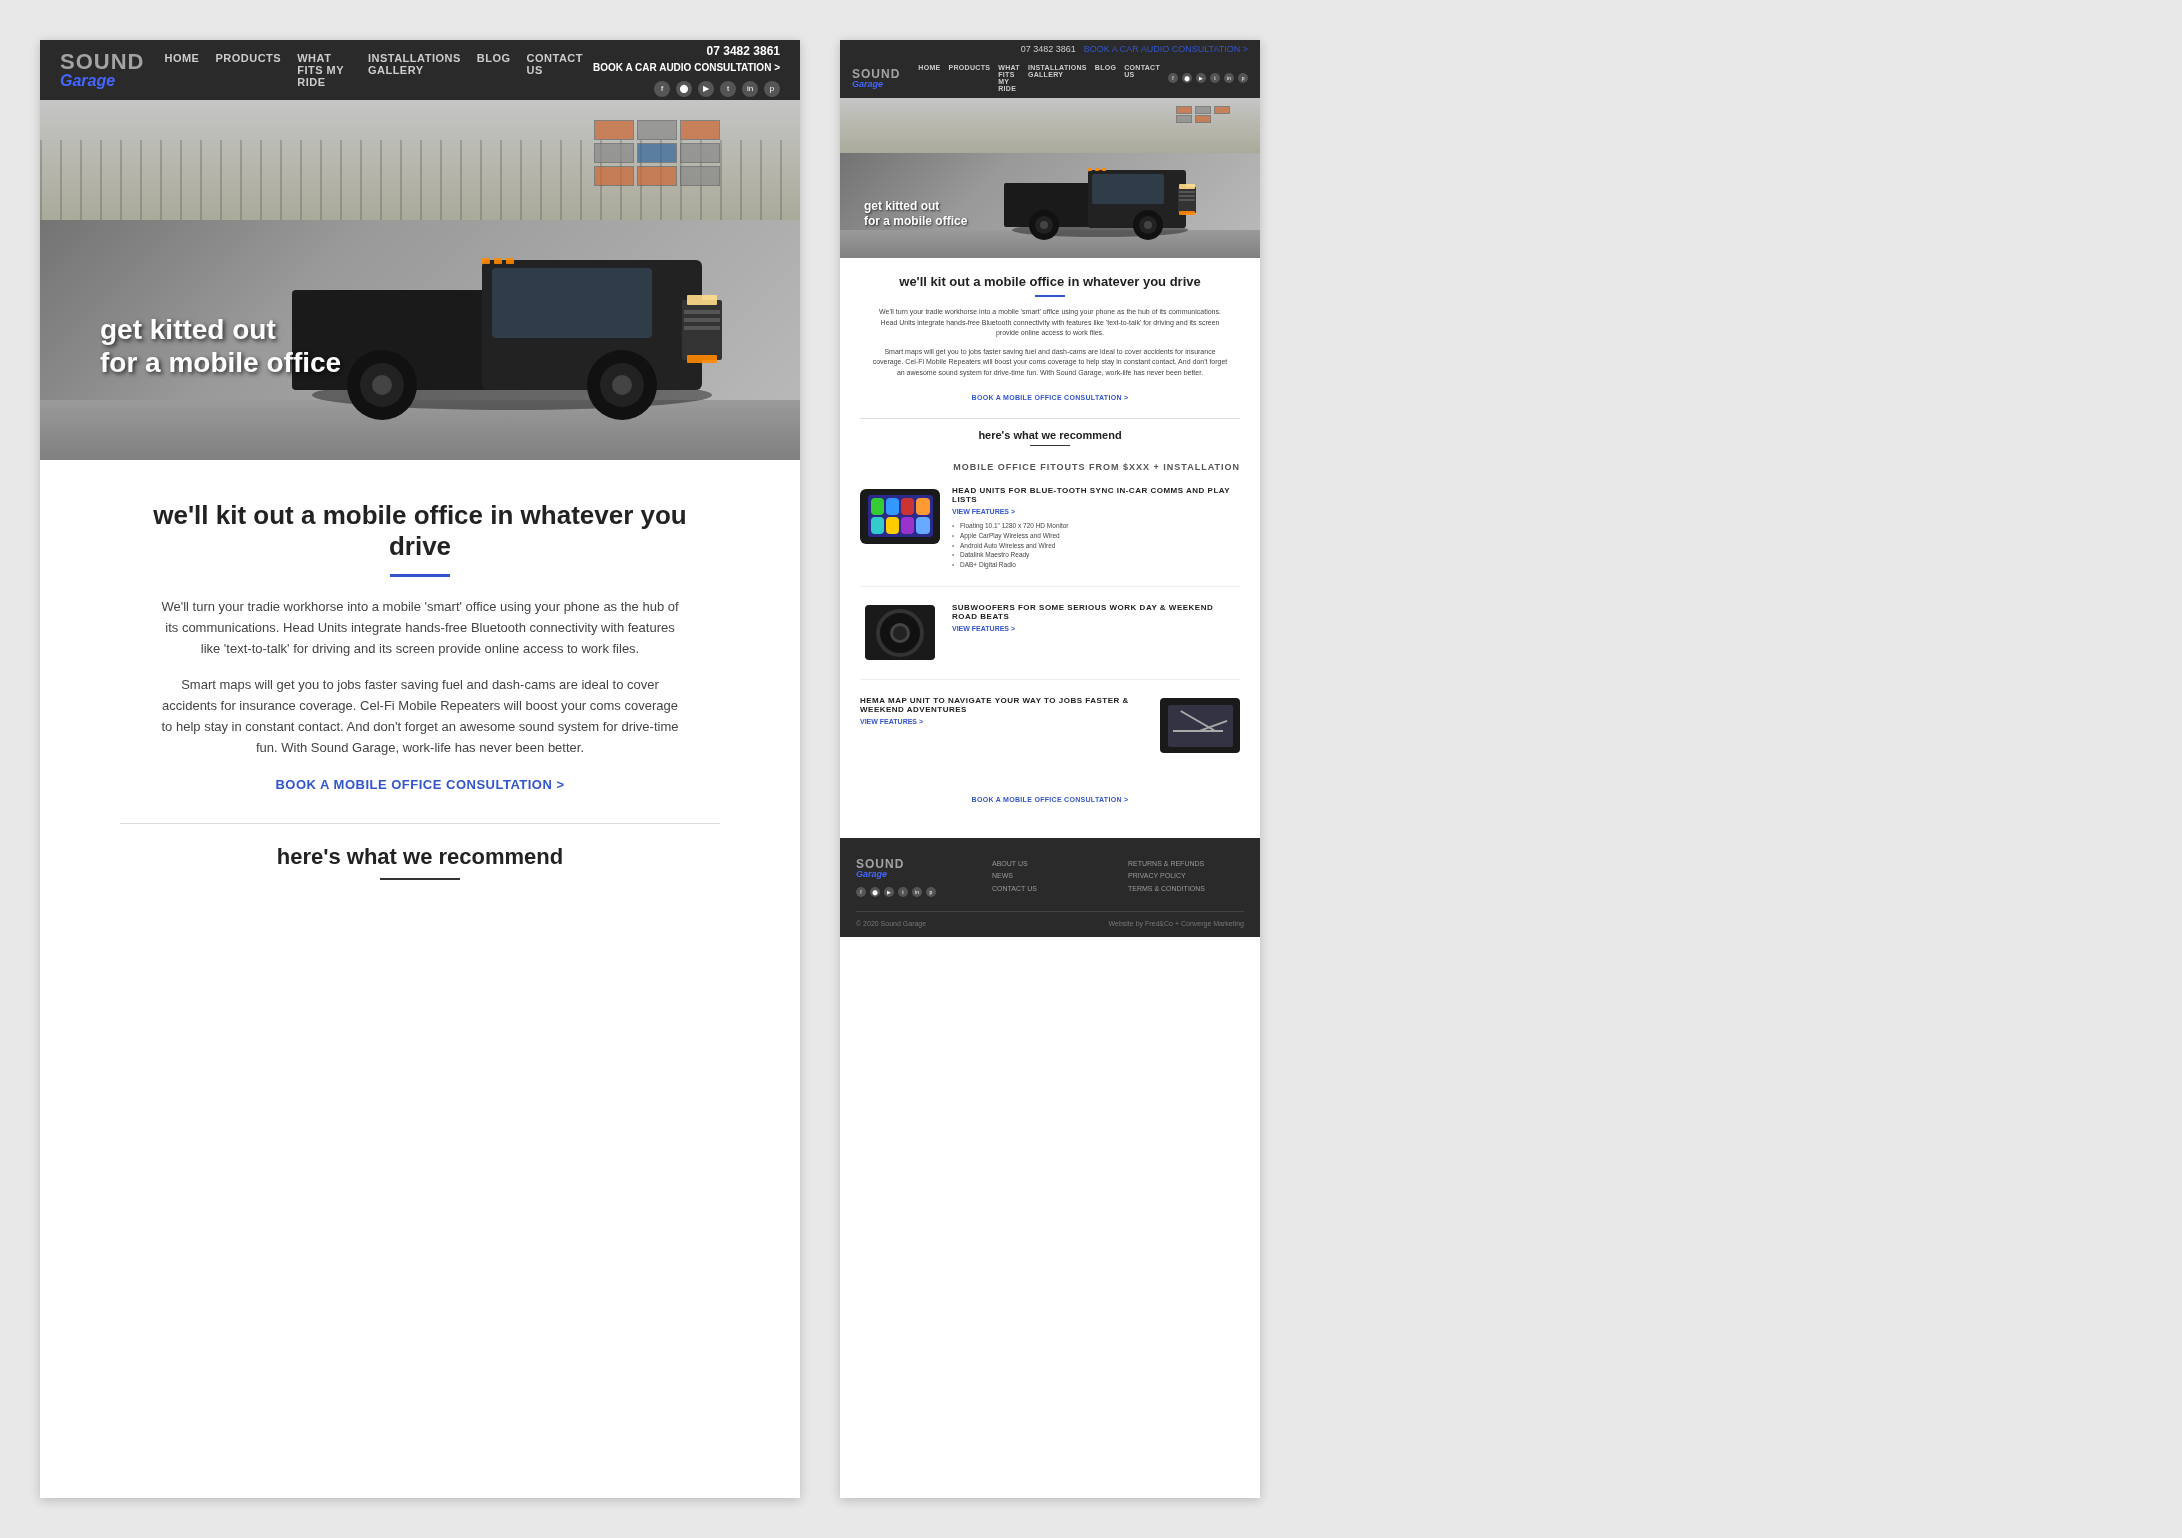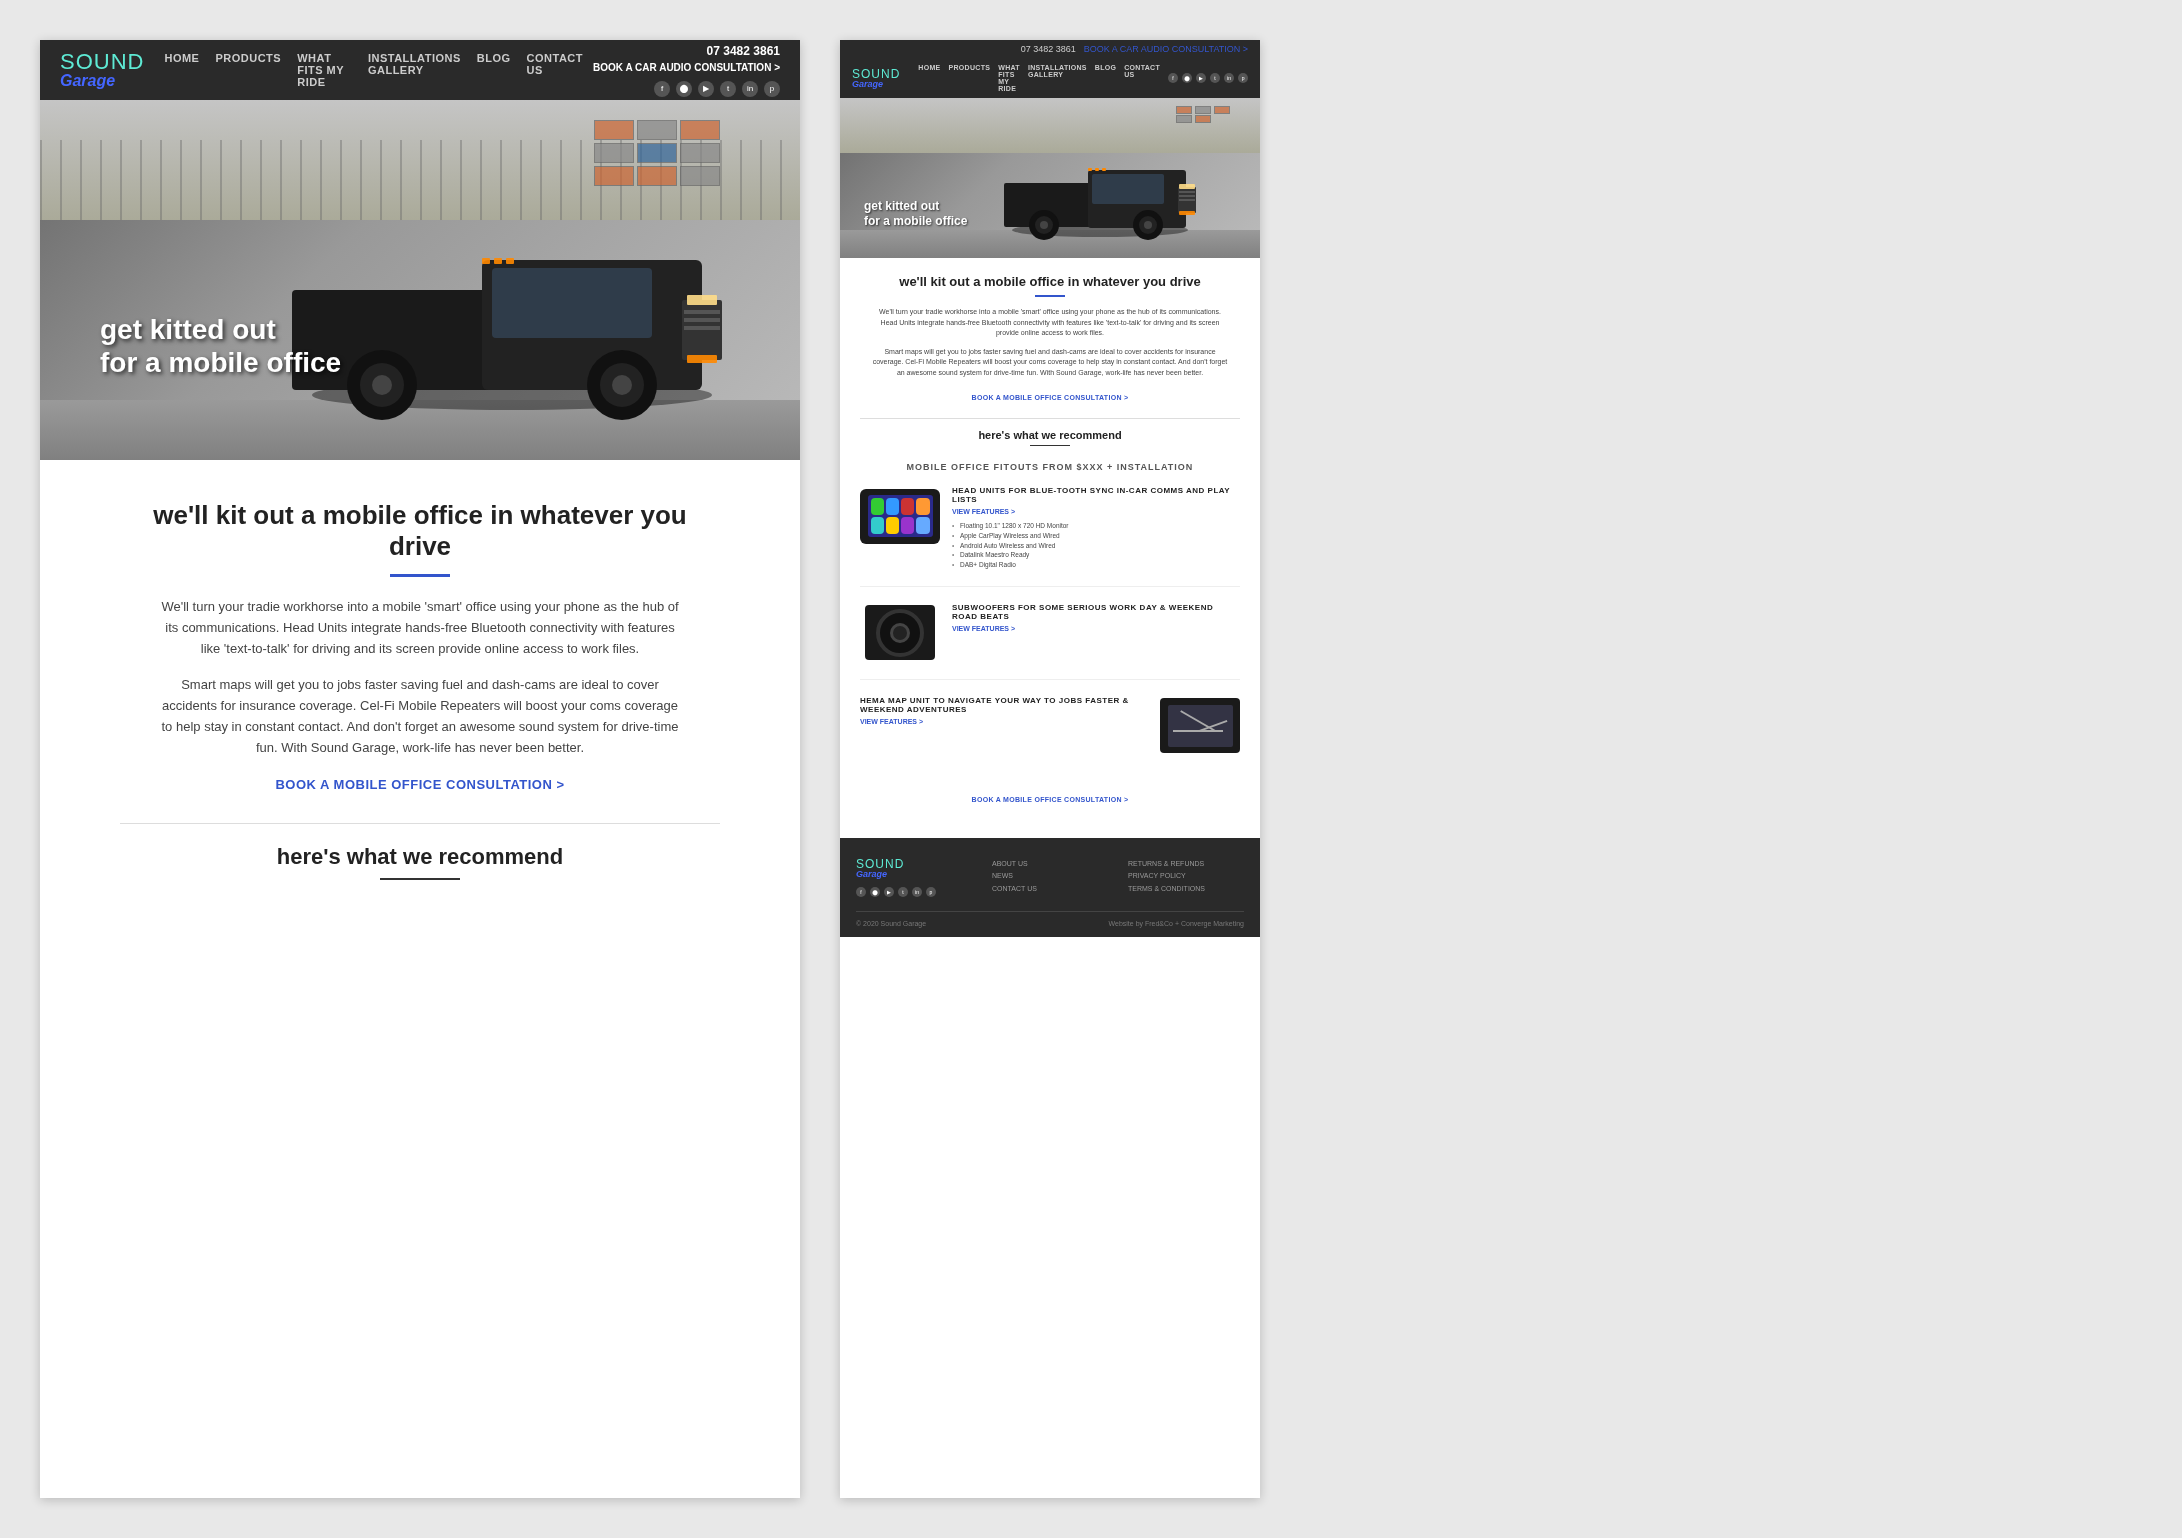--- a/index.html
+++ b/index.html
@@ -61,22 +61,22 @@
     }
 
     .logo {
       display: flex;
       flex-direction: column;
       line-height: 1;
       margin-right: 10px;
     }
     .logo-sound {
       font-size: 22px;
-      font-weight: 400;
-      color: #5eead4;
+      font-weight: 700;
+      color: #a3a3a3;
       letter-spacing: 1px;
     }
     .logo-garage {
       font-size: 16px;
       font-weight: 700;
       color: #4466ff;
       font-style: italic;
     }
     .logo-sm .logo-sound { font-size: 12px; }
     .logo-sm .logo-garage { font-size: 9px; }
@@ -291,21 +291,21 @@
       height: 1px;
       background: #333;
       margin: 4px auto 0;
     }
 
     
     .products-section {
       padding: 0 20px 20px;
     }
     .products-subtitle {
-      text-align: center;
+      text-align: right;
       font-size: 9px;
       font-weight: 700;
       color: #555;
       letter-spacing: 1px;
       text-transform: uppercase;
       margin-bottom: 14px;
     }
     .product-item {
       display: flex;
       align-items: flex-start;

